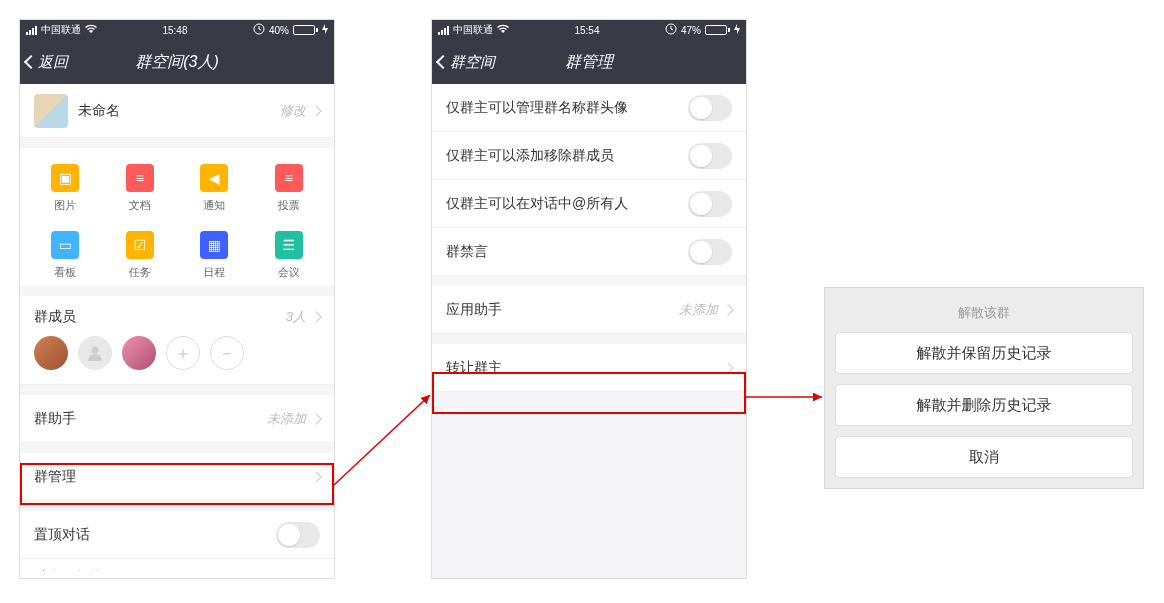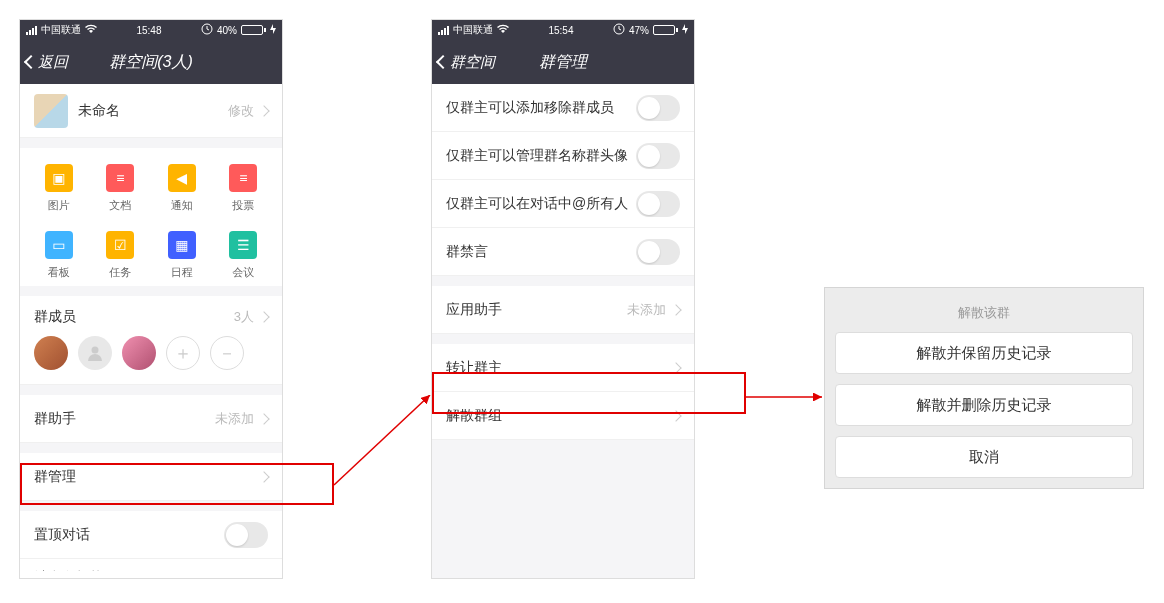--- a/index.html
+++ b/index.html
@@ -1,38 +1,38 @@
 <!DOCTYPE html>
 <html><head>
 <meta charset="utf-8">
 <style>
   * { box-sizing: border-box; margin: 0; padding: 0; }
   body { font-family: -apple-system, "PingFang SC", "Helvetica Neue", Arial, sans-serif; background: #fff; width: 1164px; height: 603px; position: relative; }
-  .phone { position: absolute; width: 264px; background: #fff; border: 1px solid #ddd; overflow: hidden; }
+  .phone { position: absolute; width: 316px; background: #fff; border: 1px solid #ddd; overflow: hidden; }
   .phone1 { left: 19px; top: 19px; height: 560px; }
   .phone2 { left: 431px; top: 19px; height: 560px; }
   .statusbar { height: 20px; background: #3a3a46; color: #fff; font-size: 10px; display: flex; align-items: center; justify-content: space-between; padding: 0 6px; }
   .sb-left, .sb-right { display: flex; align-items: center; gap: 4px; }
   .signal-bars { display: inline-flex; gap: 1px; align-items: flex-end; }
   .signal-bars span { width: 2px; background: #fff; }
   .signal-bars span:nth-child(1){height:3px;} .signal-bars span:nth-child(2){height:5px;}
   .signal-bars span:nth-child(3){height:7px;} .signal-bars span:nth-child(4){height:9px;}
   .battery { display:inline-flex; align-items:center; }
   .battery-body { width: 22px; height: 10px; border: 1px solid #fff; border-radius: 2px; position: relative; }
   .battery-fill { height: 100%; background: #ffcc00; }
   .battery-cap { width: 2px; height: 4px; background: #fff; margin-left: 1px; }
   .navbar { height: 44px; background: #3a3a46; color: #fff; display: flex; align-items: center; position: relative; }
   .nav-back { display: flex; align-items: center; padding-left: 6px; font-size: 15px; cursor: pointer; font-style: italic; }
   .nav-title { position: absolute; left: 0; right: 0; text-align: center; font-size: 16px; pointer-events: none; font-style: italic; }
   .chev-left { display:inline-block; width:10px; height:10px; border-left:2px solid #fff; border-bottom:2px solid #fff; transform: rotate(45deg); margin-right:2px; }
   .row { background: #fff; display: flex; align-items: center; padding: 0 14px; font-size: 14px; color: #333; border-bottom: 1px solid #f0f0f0; position: relative; cursor: pointer; }
   .row.tall { height: 54px; }
   .row.med { height: 48px; }
   .row-label { flex: 1; }
-  .row-value { color: #bbb; font-size: 13px; }
+  .row-value { color: #bbb; font-size: 13px; font-style: italic; }
   .row-chevron { display:inline-block; width:8px; height:8px; border-top:1.5px solid #ccc; border-right:1.5px solid #ccc; transform: rotate(45deg); margin-left: 6px; }
   .section-gap { height: 10px; background: #f5f5f7; }
   .avatar-sm { width: 34px; height: 34px; border-radius: 4px; margin-right: 10px; background: linear-gradient(135deg,#e8d5b5 50%,#b8d8e8 50%); }
   .grid-tools { background:#fff; padding: 16px 8px 6px; display: grid; grid-template-columns: repeat(4,1fr); row-gap: 18px; }
   .tool { display:flex; flex-direction:column; align-items:center; gap:6px; cursor:pointer; }
   .tool-icon { width: 28px; height: 28px; border-radius: 4px; display:flex; align-items:center; justify-content:center; }
   .tool-label { font-size: 11px; color: #666; }
   .ic-img { background:#ffb400; } .ic-doc { background:#ff5a5a; } .ic-notice { background:#ffb400; }
   .ic-vote { background:#ff5a5a; } .ic-board { background:#40b4ff; } .ic-task { background:#ffb400; }
   .ic-cal { background:#4060ff; } .ic-meet { background:#20c0a0; }
@@ -246,25 +246,25 @@
   </div>
   <div class="navbar">
     <div class="nav-back">
       <span class="chev-left"></span>
       <span>群空间</span>
     </div>
     <div class="nav-title">群管理</div>
   </div>
 
   <div class="row med">
+    <span class="row-label">仅群主可以管理群名称群头像</span>
+    <div class="toggle"></div>
+  </div>
+  <div class="row med">
     <span class="row-label">仅群主可以添加移除群成员</span>
-    <div class="toggle"></div>
-  </div>
-  <div class="row med">
-    <span class="row-label">仅群主可以管理群名称群头像</span>
     <div class="toggle"></div>
   </div>
   <div class="row med">
     <span class="row-label">仅群主可以在对话中@所有人</span>
     <div class="toggle"></div>
   </div>
   <div class="row med">
     <span class="row-label">群禁言</span>
     <div class="toggle"></div>
   </div>
@@ -272,24 +272,20 @@
 
   <div class="row med">
     <span class="row-label">应用助手</span>
     <span class="row-value">未添加</span>
     <span class="row-chevron"></span>
   </div>
   <div class="section-gap"></div>
 
   <div class="row med">
     <span class="row-label">转让群主</span>
-    <span class="row-chevron"></span>
-  </div>
-  <div class="row med">
-    <span class="row-label">解散群组</span>
     <span class="row-chevron"></span>
   </div>
   <div style="flex:1;background:#f5f5f7;height:200px;"></div>
 </div>
 
 <div class="popup-wrap">
   <div class="popup-title">解散该群</div>
   <div class="popup-btn">
       <span>解散并保留历史记录</span>
     </div>

